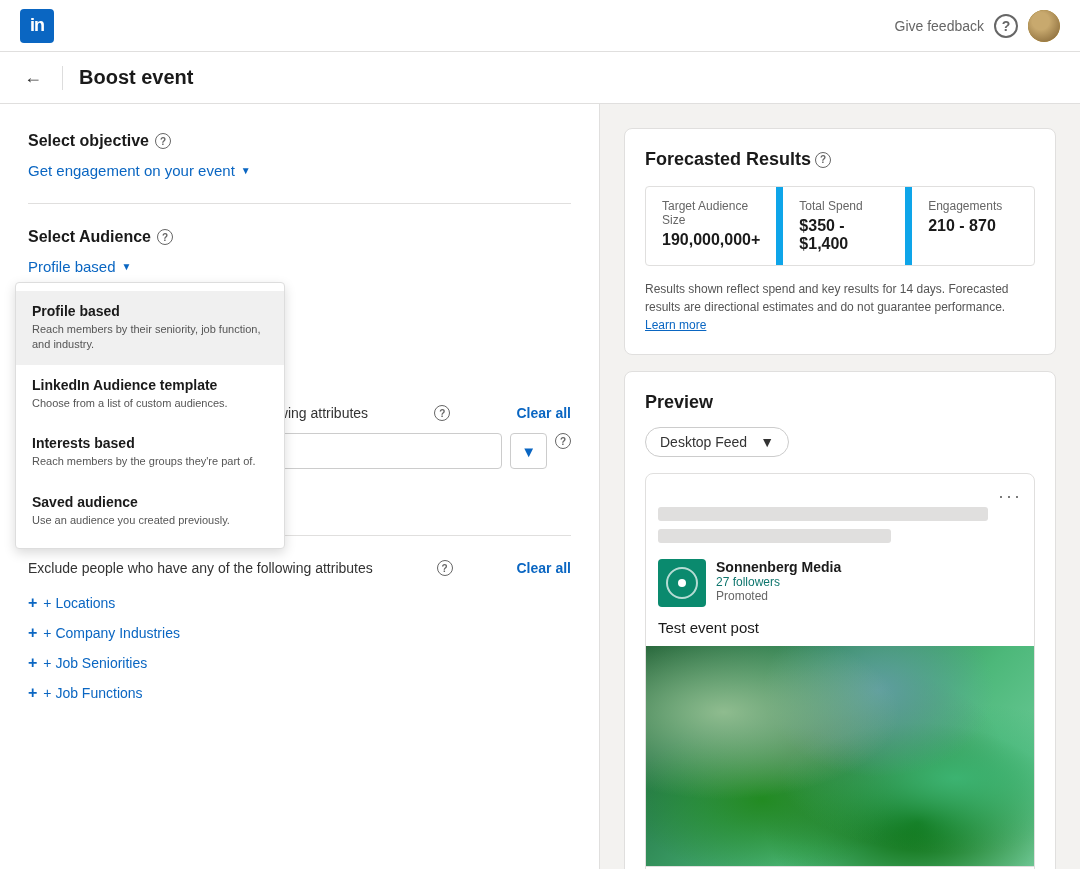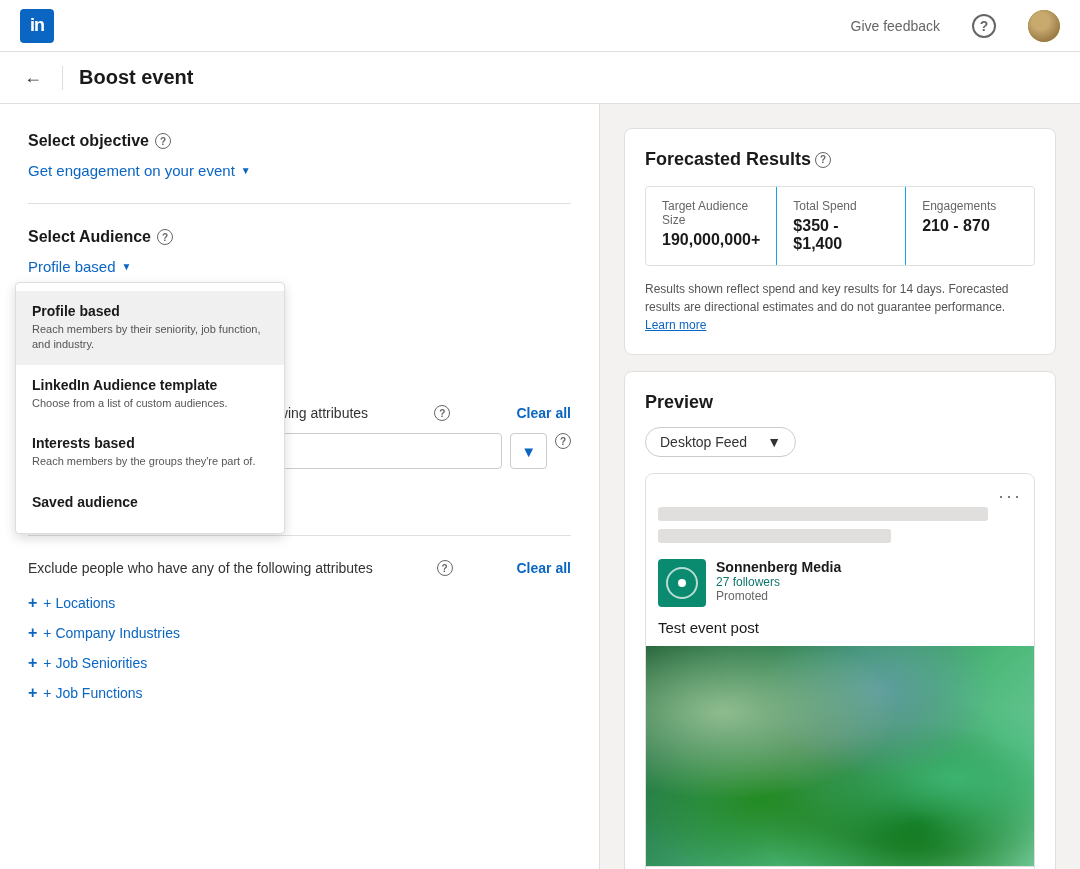--- a/index.html
+++ b/index.html
@@ -16,21 +16,21 @@
       border-bottom: 1px solid #e0dfde;
     }
     .top-nav-left { display: flex; align-items: center; gap: 12px; }
     .linkedin-logo {
       width: 34px; height: 34px;
       background: #0a66c2;
       border-radius: 4px;
       display: flex; align-items: center; justify-content: center;
       color: white; font-weight: 900; font-size: 18px; letter-spacing: -1px;
     }
-    .top-nav-right { display: flex; align-items: center; gap: 32px; }
+    .top-nav-right { display: flex; align-items: center; gap: 10px; }
     .give-feedback-btn {
       color: #666; font-size: 14px; background: none; border: none; cursor: pointer; font-weight: 400;
     }
     .help-icon {
       width: 24px; height: 24px; border-radius: 50%; border: 2px solid #666;
       display: flex; align-items: center; justify-content: center;
       color: #666; font-weight: 700; font-size: 14px; cursor: pointer;
     }
     .avatar {
       width: 32px; height: 32px; border-radius: 50%;
@@ -163,40 +163,40 @@
     .forecast-metrics {
       display: flex;
       border: 1px solid #e0dfde;
       border-radius: 4px;
       overflow: hidden;
       margin-bottom: 14px;
     }
     .metric-cell {
       flex: 1;
       padding: 12px 16px;
-      border-right: 1px solid #0ea5e9;
+      border-right: 7px solid #0ea5e9;
     }
     .metric-cell:last-child { border-right: none; }
     .metric-label { font-size: 12px; color: #666; margin-bottom: 4px; }
     .metric-value { font-size: 16px; font-weight: 600; color: #1a1a1a; }
     .forecast-disclaimer { font-size: 12px; color: #555; line-height: 1.5; }
     .forecast-disclaimer a { color: #0a66c2; }
 
     
     .preview-card {
       background: #fff;
       border: 1px solid #e0dfde;
       border-radius: 8px;
       padding: 20px;
     }
     .preview-title {
       font-size: 18px; font-weight: 600; color: #1a1a1a; margin-bottom: 14px;
     }
     .preview-feed-selector {
-      display: inline-flex; align-items: center; gap: 20px;
+      display: inline-flex; align-items: center; gap: 13px;
       border: 1px solid #ccc; border-radius: 20px;
       padding: 6px 14px; cursor: pointer; background: #fff;
       font-size: 14px; color: #333; margin-bottom: 16px;
     }
 
     
     .ad-preview {
       border: 1px solid #e0dfde;
       border-radius: 8px;
       overflow: hidden;
@@ -330,20 +330,21 @@
       <div class="dropdown-item">
         <div class="dropdown-item-title">LinkedIn Audience template</div>
         <div class="dropdown-item-desc">Choose from a list of custom audiences.</div>
       </div>
       <div class="dropdown-item">
         <div class="dropdown-item-title">Interests based</div>
         <div class="dropdown-item-desc">Reach members by the groups they're part of.</div>
       </div>
       <div class="dropdown-item">
         <div class="dropdown-item-title">Saved audience</div>
+        <div class="dropdown-item-desc">Use an audience you created previously.</div>
       </div>
     </div>
 
     
     <div style="margin-top: 130px;">
       <div class="section-header-row">
         <span class="section-header-text">Include people who have any of the following attributes</span>
         <div class="info-icon">?</div>
         <button class="clear-all-btn">Clear all</button>
       </div>

